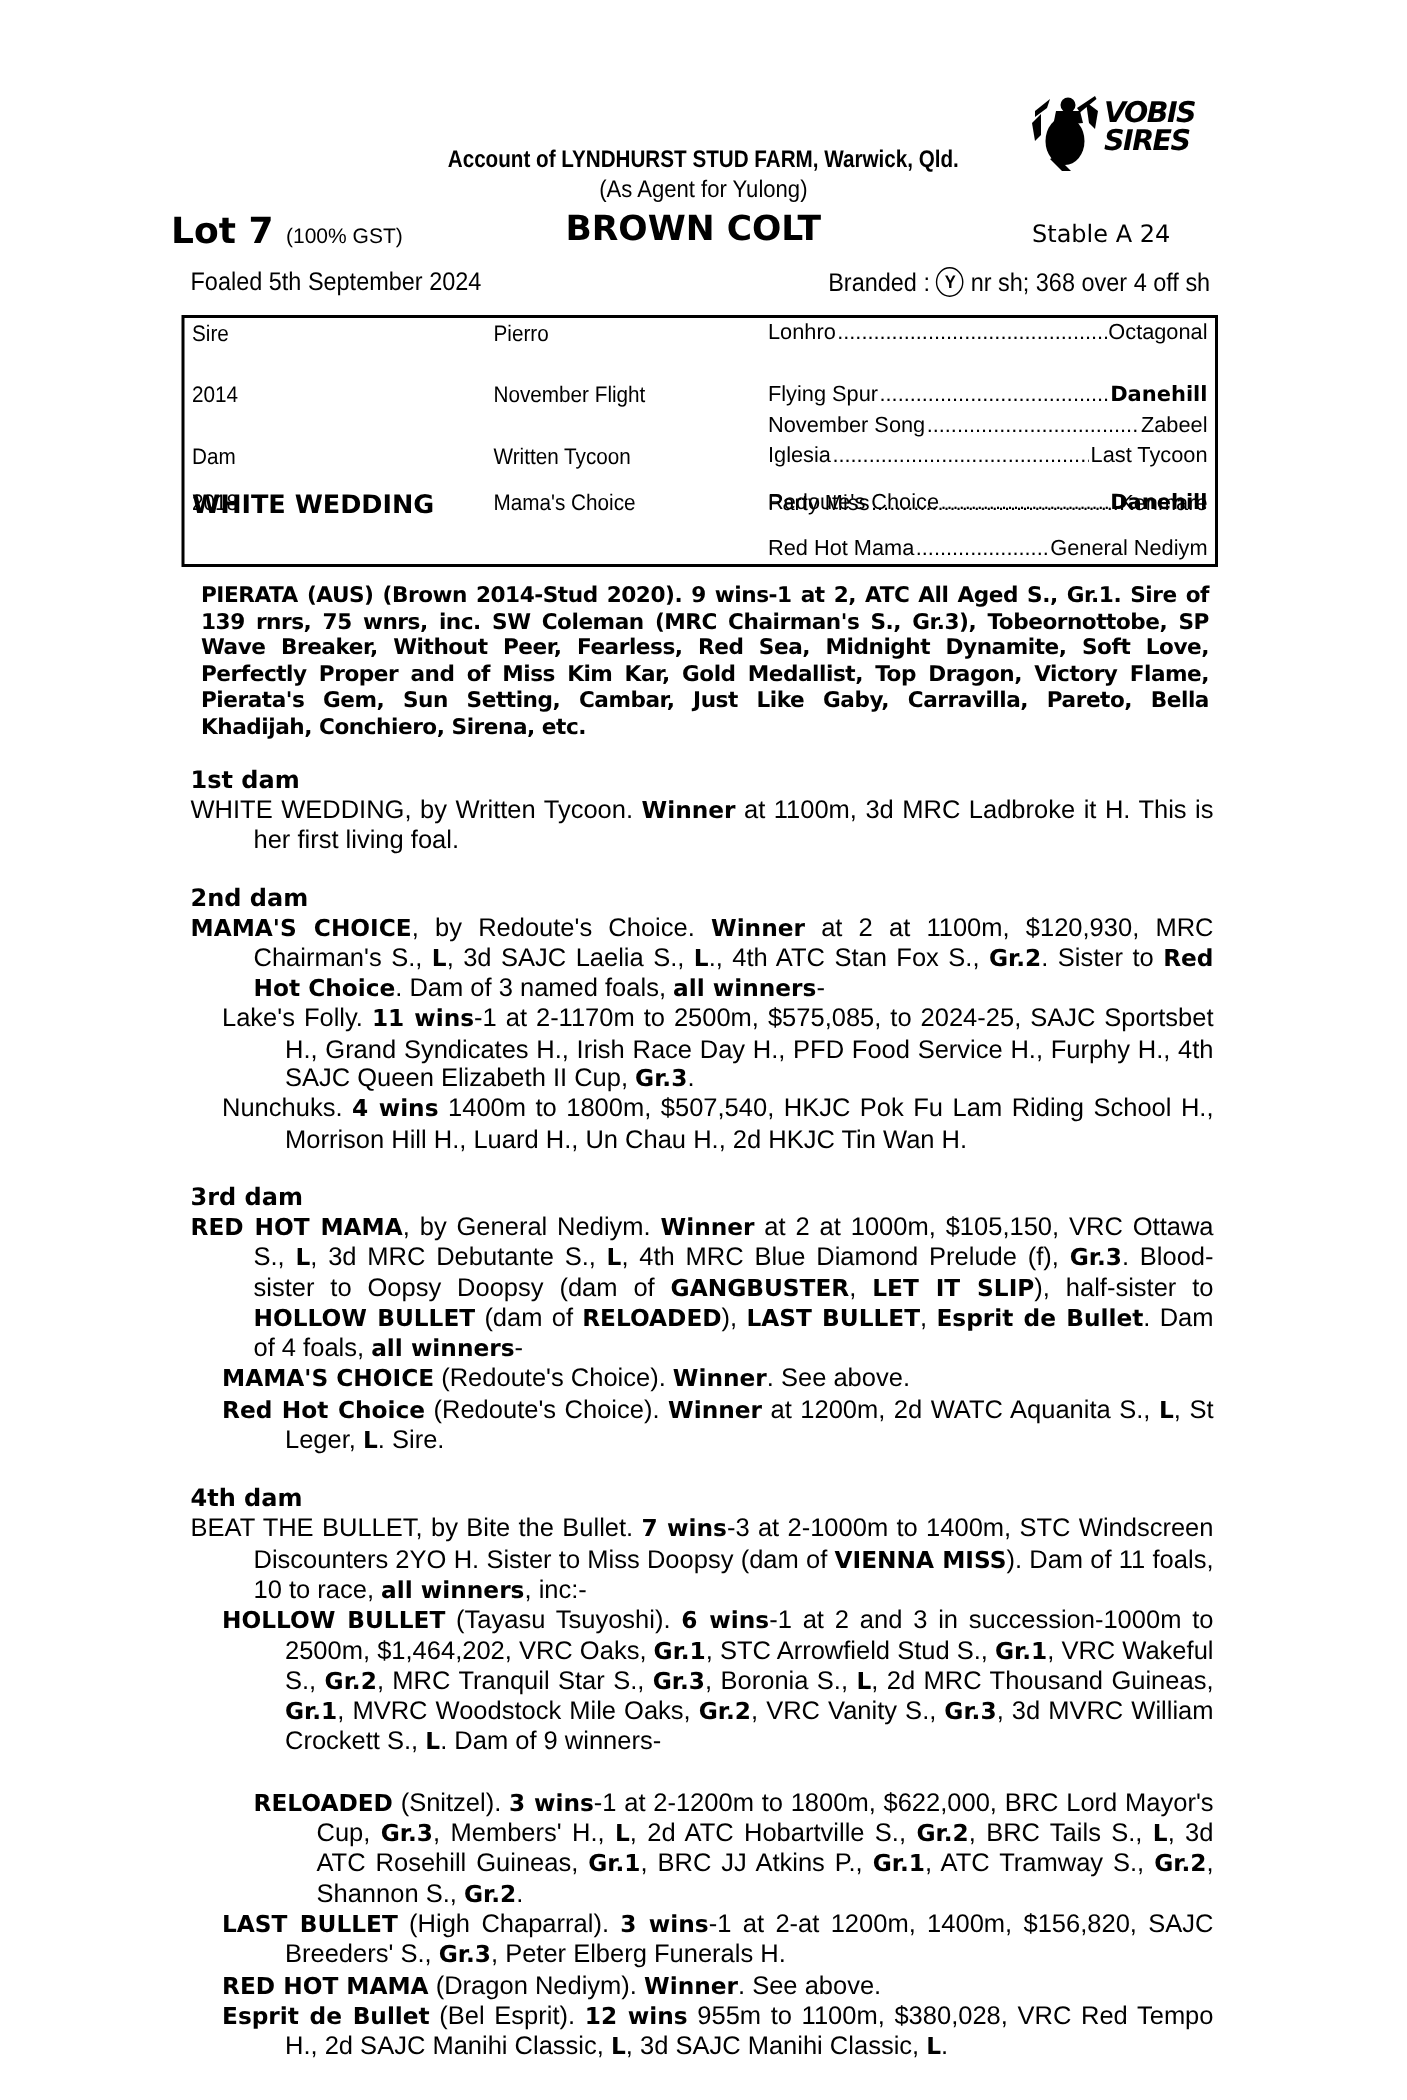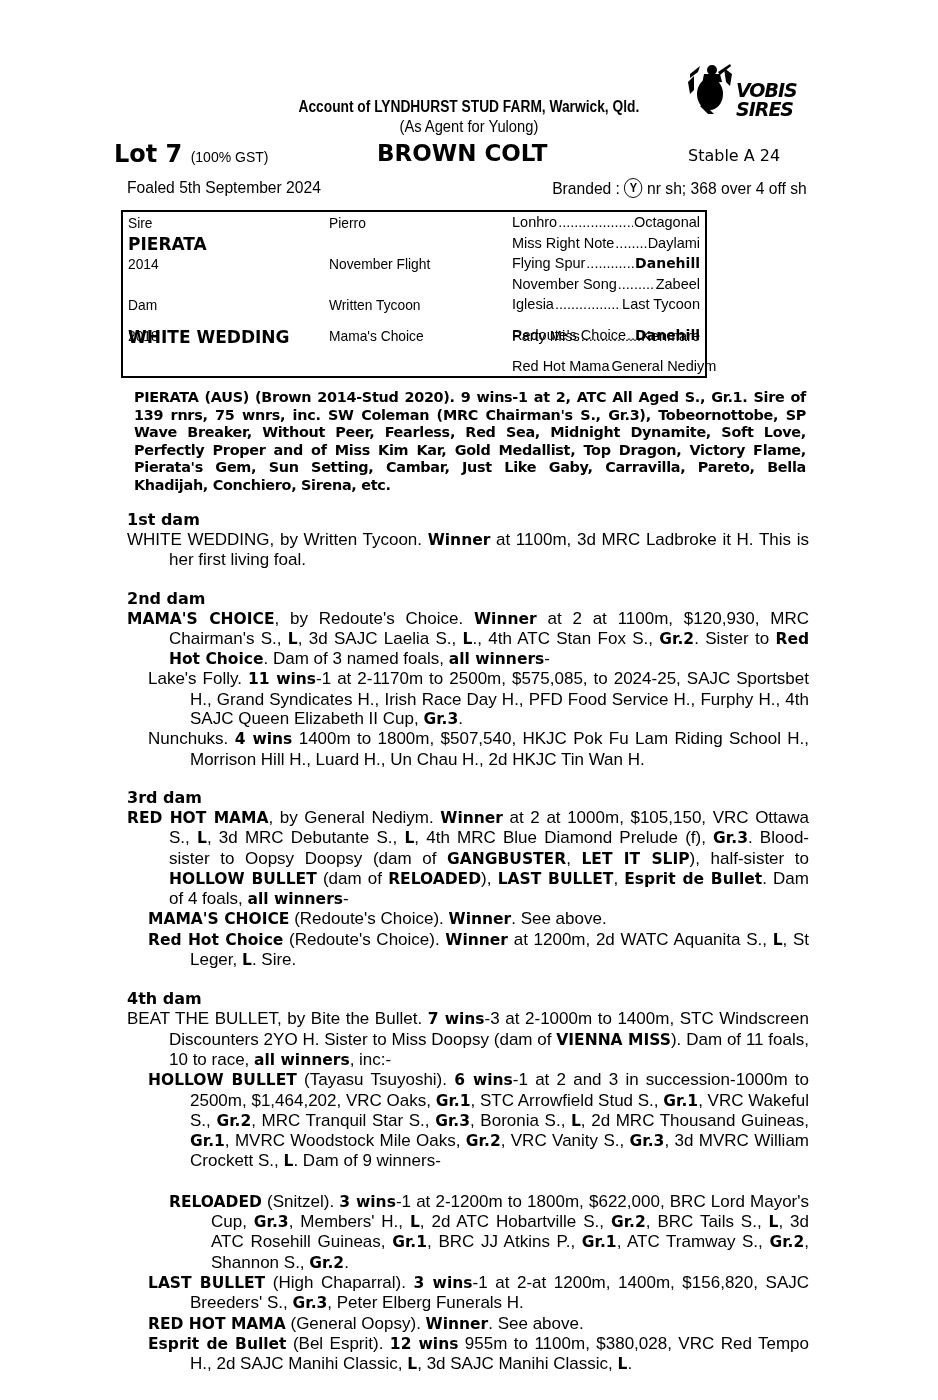--- a/index.html
+++ b/index.html
@@ -1,33 +1,33 @@
 <!DOCTYPE html>
 <html><head>
 <meta charset="utf-8">
 <style>
   html, body { margin: 0; padding: 0; background: #ffffff; }
   body { width: 938px; height: 1400px; position: relative; overflow: hidden; color: #000;
          font-family: "Liberation Sans", sans-serif; }
   .abs { position: absolute; }
   .logo { left: 684px; top: 60px; width: 136px; height: 54px; }
-  .logo-text { position: absolute; left: 52px; top: 21px; font-family: "DejaVu Sans", sans-serif;
+  .logo-text { position: absolute; left: 52px; top: 6px; font-family: "DejaVu Sans", sans-serif;
                font-weight: bold; font-style: italic; font-size: 19px; line-height: 19px; letter-spacing: -1px; }
   .account { left: 0; width: 938px; top: 98px; text-align: center; font-family: "Liberation Sans", sans-serif;
              font-weight: bold; font-size: 16px; transform: scaleX(0.86); transform-origin: 468px 0; }
   .agent { left: 0; width: 938px; top: 118px; text-align: center; font-size: 16px; transform: scaleX(0.92); transform-origin: 468px 0; }
   .lot { left: 114px; top: 140px; font-family: "DejaVu Sans", sans-serif; font-weight: bold; font-size: 24px; }
   .lot .gst { font-family: "Liberation Sans", sans-serif; font-weight: normal; font-size: 14px; }
   .colt { left: 377px; top: 140px; font-family: "DejaVu Sans", sans-serif; font-weight: bold; font-size: 23px; }
   .stable { left: 688px; top: 146px; font-family: "DejaVu Sans", sans-serif; font-weight: normal; font-size: 16px; }
   .foaled { left: 127px; top: 178px; font-size: 17px; transform: scaleX(0.92); transform-origin: 0 0; }
   .branded { right: 131px; top: 178px; font-size: 17px; transform: scaleX(0.92); transform-origin: 100% 0; white-space: nowrap; }
   .brand-mark { display: inline-block; width: 18px; height: 18px; border: 1.5px solid #000; border-radius: 50%;
                 font-size: 12px; line-height: 18px; text-align: center; vertical-align: 2px; font-weight: bold; }
-  .ped { left: 121px; top: 210px; width: 586px; height: 168px; border: 2px solid #000; box-sizing: border-box; }
+  .ped { left: 121px; top: 210px; width: 691px; height: 168px; border: 2px solid #000; box-sizing: border-box; }
   .ped-row { position: absolute; left: 0; right: 0; height: 21px; font-size: 15px; }
   .ped-row .c1 { position: absolute; left: 5px; top: 2px; transform: scaleX(0.92); transform-origin: 0 0; }
   .ped-row .c1.big { font-family: "DejaVu Sans", sans-serif; font-weight: bold; font-size: 17px; top: 1px; transform: none; }
   .ped-row .c2 { position: absolute; left: 206px; top: 2px; transform: scaleX(0.92); transform-origin: 0 0; }
   .ped-row .c3 { position: absolute; left: 389px; right: 5px; top: 2px; display: flex; font-size: 14.5px; }
   .ped-row .c3 .n { white-space: nowrap; }
   .ped-row .c3 .dots { flex: 1; overflow: hidden; white-space: nowrap; margin: 0 1px; }
   .ped-row .c3 .dots::after { content: "................................................................................................................"; }
   .ped-row .c3 .s { white-space: nowrap; }
   .ped-row .c3 .s.b { font-family: "DejaVu Sans", sans-serif; font-weight: bold; font-size: 14px; }
@@ -78,29 +78,20 @@
 </div>
 
 <div class="abs ped" id="ped">
     <div class="ped-row" style="top: 0px;">
       <span class="c1">Sire</span>
       <span class="c2">Pierro</span>
       <span class="c3">
         <span class="n">Lonhro</span>
         <span class="dots"></span>
         <span class="s">Octagonal</span>
-      </span>
-    </div>
-    <div class="ped-row" style="top: 20.5px;">
-      <span class="c1 big">PIERATA</span>
-      <span class="c2"></span>
-      <span class="c3">
-        <span class="n">Miss Right Note</span>
-        <span class="dots"></span>
-        <span class="s">Daylami</span>
       </span>
     </div>
     <div class="ped-row" style="top: 41px;">
       <span class="c1">2014</span>
       <span class="c2">November Flight</span>
       <span class="c3">
         <span class="n">Flying Spur</span>
         <span class="dots"></span>
         <span class="s b">Danehill</span>
       </span>
@@ -170,16 +161,16 @@
       <div class="para lvl0"><b>RED HOT MAMA</b><span>, by General Nediym. </span><b>Winner</b><span> at 2 at 1000m, $105,150, VRC Ottawa S., </span><b>L</b><span>, 3d MRC Debutante S., </span><b>L</b><span>, 4th MRC Blue Diamond Prelude (f), </span><b>Gr.3</b><span>. Blood-sister to Oopsy Doopsy (dam of </span><b>GANGBUSTER</b><span>, </span><b>LET IT SLIP</b><span>), half-sister to </span><b>HOLLOW BULLET</b><span> (dam of </span><b>RELOADED</b><span>), </span><b>LAST BULLET</b><span>, </span><b>Esprit de Bullet</b><span>. Dam of 4 foals, </span><b>all winners</b><span>-</span></div>
       <div class="para lvl1"><b>MAMA'S CHOICE</b><span> (Redoute's Choice). </span><b>Winner</b><span>. See above.</span></div>
       <div class="para lvl1"><b>Red Hot Choice</b><span> (Redoute's Choice). </span><b>Winner</b><span> at 1200m, 2d WATC Aquanita S., </span><b>L</b><span>, St Leger, </span><b>L</b><span>. Sire.</span></div>
     </div>
     <div class="dam-section">
       <div class="dam-heading">4th dam</div>
       <div class="para lvl0"><span>BEAT THE BULLET, by Bite the Bullet. </span><b>7 wins</b><span>-3 at 2-1000m to 1400m, STC Windscreen Discounters 2YO H. Sister to Miss Doopsy (dam of </span><b>VIENNA MISS</b><span>). Dam of 11 foals, 10 to race, </span><b>all winners</b><span>, inc:-</span></div>
       <div class="para lvl1"><b>HOLLOW BULLET</b><span> (Tayasu Tsuyoshi). </span><b>6 wins</b><span>-1 at 2 and 3 in succession-1000m to 2500m, $1,464,202, VRC Oaks, </span><b>Gr.1</b><span>, STC Arrowfield Stud S., </span><b>Gr.1</b><span>, VRC Wakeful S., </span><b>Gr.2</b><span>, MRC Tranquil Star S., </span><b>Gr.3</b><span>, Boronia S., </span><b>L</b><span>, 2d MRC Thousand Guineas, </span><b>Gr.1</b><span>, MVRC Woodstock Mile Oaks, </span><b>Gr.2</b><span>, VRC Vanity S., </span><b>Gr.3</b><span>, 3d MVRC William Crockett S., </span><b>L</b><span>. Dam of 9 winners-</span></div>
       <div class="para lvl2"><b>RELOADED</b><span> (Snitzel). </span><b>3 wins</b><span>-1 at 2-1200m to 1800m, $622,000, BRC Lord Mayor's Cup, </span><b>Gr.3</b><span>, Members' H., </span><b>L</b><span>, 2d ATC Hobartville S., </span><b>Gr.2</b><span>, BRC Tails S., </span><b>L</b><span>, 3d ATC Rosehill Guineas, </span><b>Gr.1</b><span>, BRC JJ Atkins P., </span><b>Gr.1</b><span>, ATC Tramway S., </span><b>Gr.2</b><span>, Shannon S., </span><b>Gr.2</b><span>.</span></div>
       <div class="para lvl1"><b>LAST BULLET</b><span> (High Chaparral). </span><b>3 wins</b><span>-1 at 2-at 1200m, 1400m, $156,820, SAJC Breeders' S., </span><b>Gr.3</b><span>, Peter Elberg Funerals H.</span></div>
-      <div class="para lvl1"><b>RED HOT MAMA</b><span> (General Oopsy). </span><b>Winner</b><span>. See above.</span></div>
+      <div class="para lvl1"><b>RED HOT MAMA</b><span> (Dragon Nediym). </span><b>Winner</b><span>. See above.</span></div>
       <div class="para lvl1"><b>Esprit de Bullet</b><span> (Bel Esprit). </span><b>12 wins</b><span> 955m to 1100m, $380,028, VRC Red Tempo H., 2d SAJC Manihi Classic, </span><b>L</b><span>, 3d SAJC Manihi Classic, </span><b>L</b><span>.</span></div>
     </div>
   </div>
 
 </body></html>

